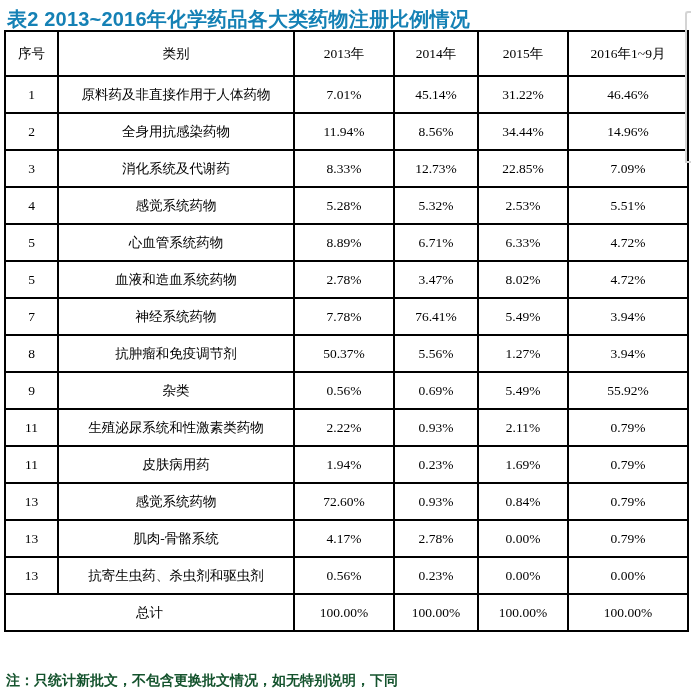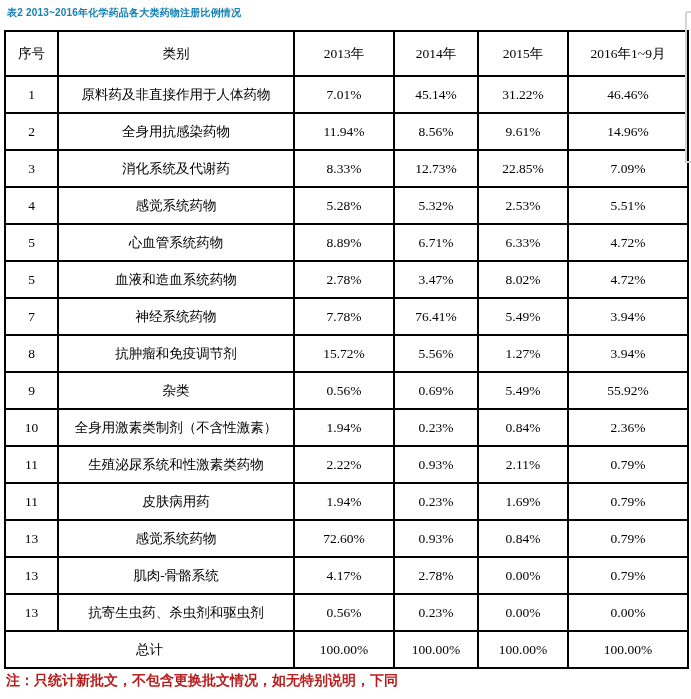--- a/index.html
+++ b/index.html
@@ -14,21 +14,21 @@
     overflow: hidden;
     font-family: "Liberation Serif", "DejaVu Serif", serif;
     color: #000;
   }
   .doc-title {
     position: absolute;
     left: 7px;
     top: 6px;
     font-family: "Liberation Sans", "DejaVu Sans", sans-serif;
     font-weight: bold;
-    font-size: 10px;
+    font-size: 20px;
     letter-spacing: 0.2px;
     color: #1581b5;
     white-space: nowrap;
   }
   table.reg-table {
     position: absolute;
     left: 4px;
     top: 30px;
     border-collapse: collapse;
     table-layout: fixed;
@@ -48,21 +48,21 @@
   table.reg-table thead tr { height: 45px; }
   table.reg-table tbody tr,
   table.reg-table tfoot tr { height: 37px; }
   .doc-note {
     position: absolute;
     left: 6px;
     top: 672px;
     font-family: "Liberation Sans", "DejaVu Sans", sans-serif;
     font-weight: bold;
     font-size: 14px;
-    color: #b91c1c;
+    color: #14532d;
     white-space: nowrap;
   }
   .frame-edge {
     position: absolute;
     left: 685px;
     top: 11px;
     width: 6px;
     height: 148px;
     border-left: 2px solid #d4d4d4;
     border-top: 2px solid #d4d4d4;
@@ -101,21 +101,21 @@
         <td>7.01%</td>
         <td>45.14%</td>
         <td>31.22%</td>
         <td>46.46%</td>
       </tr>
       <tr>
         <td>2</td>
         <td>全身用抗感染药物</td>
         <td>11.94%</td>
         <td>8.56%</td>
-        <td>9.61%</td>
+        <td>34.44%</td>
         <td>14.96%</td>
       </tr>
       <tr>
         <td>3</td>
         <td>消化系统及代谢药</td>
         <td>8.33%</td>
         <td>12.73%</td>
         <td>22.85%</td>
         <td>7.09%</td>
       </tr>
@@ -147,42 +147,34 @@
         <td>7</td>
         <td>神经系统药物</td>
         <td>7.78%</td>
         <td>76.41%</td>
         <td>5.49%</td>
         <td>3.94%</td>
       </tr>
       <tr>
         <td>8</td>
         <td>抗肿瘤和免疫调节剂</td>
-        <td>15.72%</td>
+        <td>50.37%</td>
         <td>5.56%</td>
         <td>1.27%</td>
         <td>3.94%</td>
       </tr>
       <tr>
         <td>9</td>
         <td>杂类</td>
         <td>0.56%</td>
         <td>0.69%</td>
         <td>5.49%</td>
         <td>55.92%</td>
       </tr>
       <tr>
-        <td>10</td>
-        <td>全身用激素类制剂（不含性激素）</td>
-        <td>1.94%</td>
-        <td>0.23%</td>
-        <td>0.84%</td>
-        <td>2.36%</td>
-      </tr>
-      <tr>
         <td>11</td>
         <td>生殖泌尿系统和性激素类药物</td>
         <td>2.22%</td>
         <td>0.93%</td>
         <td>2.11%</td>
         <td>0.79%</td>
       </tr>
       <tr>
         <td>11</td>
         <td>皮肤病用药</td>

